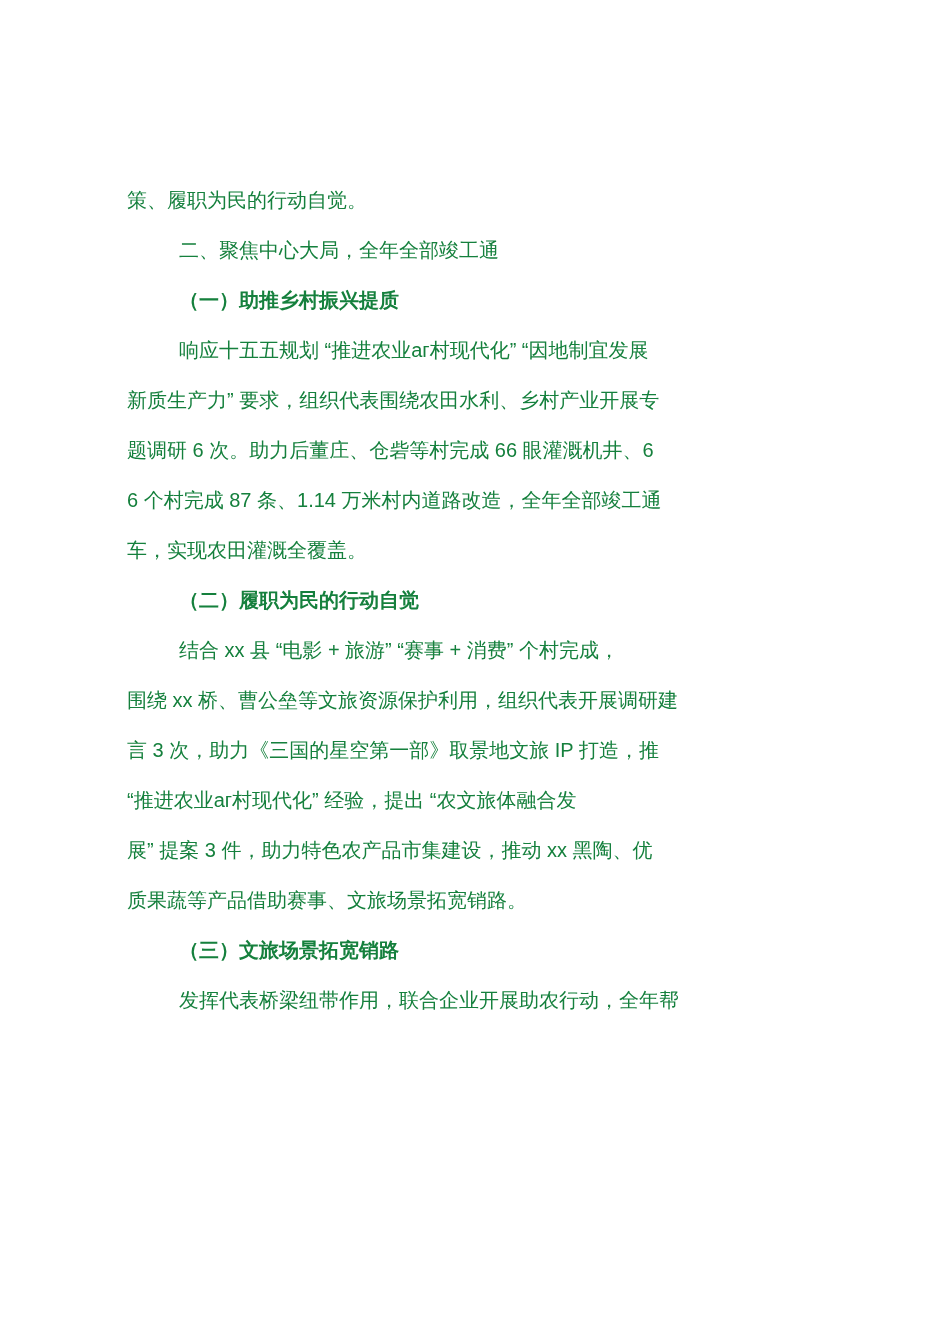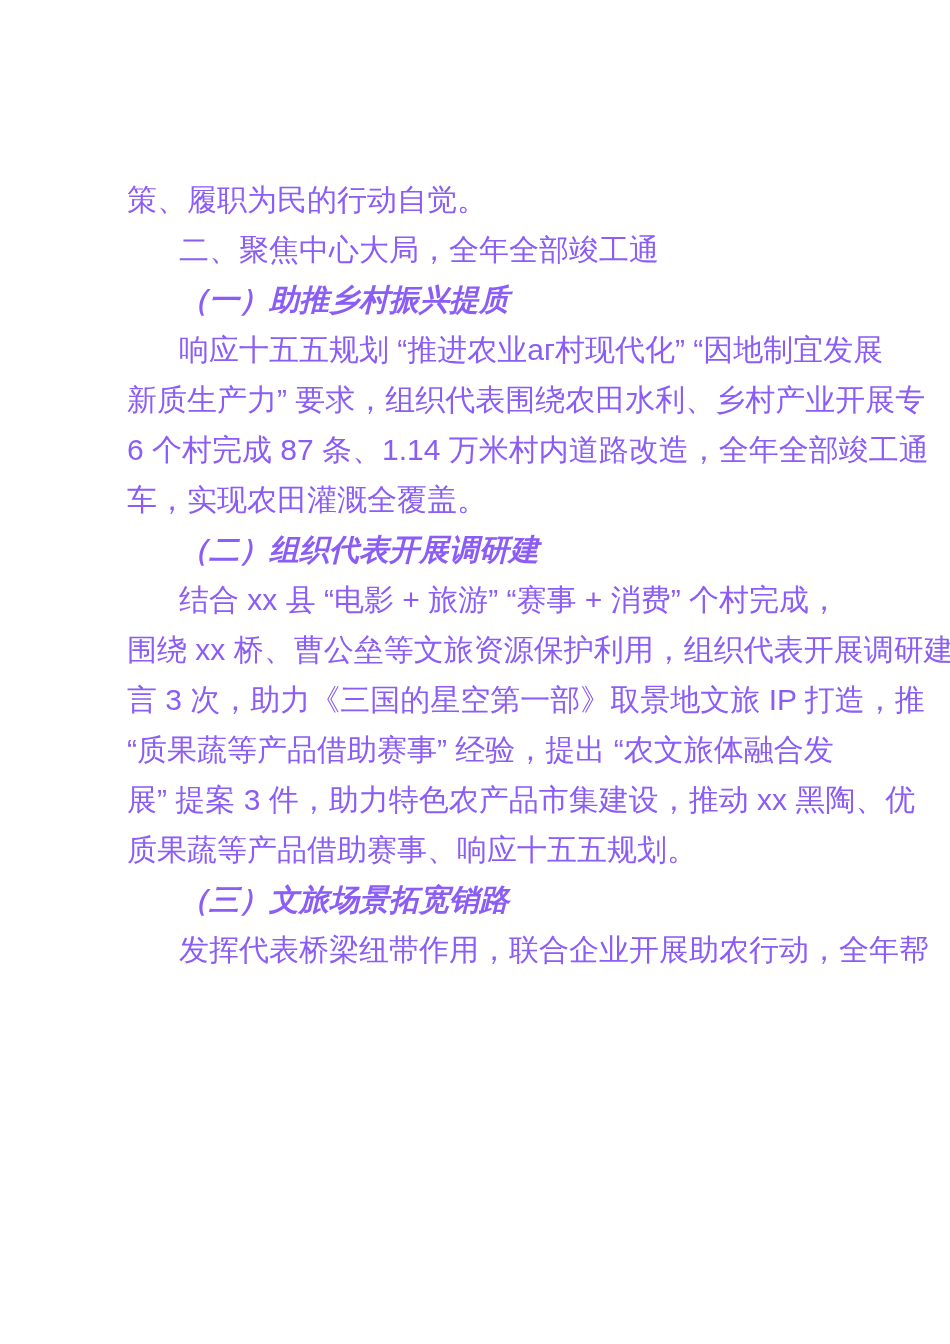--- a/index.html
+++ b/index.html
@@ -15,50 +15,50 @@
     overflow: hidden;
     font-family: "Liberation Sans", "DejaVu Sans", sans-serif;
   }
   .text-block {
     position: absolute;
     left: 127px;
     top: 175px;
     width: 710px;
   }
   .line {
-    font-size: 30px;
+    font-size: 20px;
     line-height: 50px;
     height: 50px;
-    color: #8b5cf6;
+    color: #15803d;
     white-space: pre;
     font-weight: 400;
   }
   .indent {
     text-indent: 52px;
   }
   .heading2 {
     font-weight: 700;
-    font-style: italic;
   }
 </style>
 </head>
 <body>
 
 <div class="page">
   <div class="text-block">
     <div class="line">策、履职为民的行动自觉。</div>
     <div class="line indent">二、聚焦中心大局，全年全部竣工通</div>
     <div class="line indent heading2">（一）助推乡村振兴提质</div>
     <div class="line indent">响应十五五规划 “推进农业аг村现代化” “因地制宜发展</div>
     <div class="line">新质生产力” 要求，组织代表围绕农田水利、乡村产业开展专</div>
+    <div class="line">题调研 6 次。助力后董庄、仓砦等村完成 66 眼灌溉机井、6</div>
     <div class="line">6 个村完成 87 条、1.14 万米村内道路改造，全年全部竣工通</div>
     <div class="line">车，实现农田灌溉全覆盖。</div>
-    <div class="line indent heading2">（二）组织代表开展调研建</div>
+    <div class="line indent heading2">（二）履职为民的行动自觉</div>
     <div class="line indent">结合 xx 县 “电影 + 旅游” “赛事 + 消费” 个村完成，</div>
     <div class="line">围绕 xx 桥、曹公垒等文旅资源保护利用，组织代表开展调研建</div>
     <div class="line">言 3 次，助力《三国的星空第一部》取景地文旅 IP 打造，推</div>
-    <div class="line">“质果蔬等产品借助赛事” 经验，提出 “农文旅体融合发</div>
+    <div class="line">“推进农业аг村现代化” 经验，提出 “农文旅体融合发</div>
     <div class="line">展” 提案 3 件，助力特色农产品市集建设，推动 xx 黑陶、优</div>
-    <div class="line">质果蔬等产品借助赛事、响应十五五规划。</div>
+    <div class="line">质果蔬等产品借助赛事、文旅场景拓宽销路。</div>
     <div class="line indent heading2">（三）文旅场景拓宽销路</div>
     <div class="line indent">发挥代表桥梁纽带作用，联合企业开展助农行动，全年帮</div>
   </div>
 </div>
 
 </body></html>

